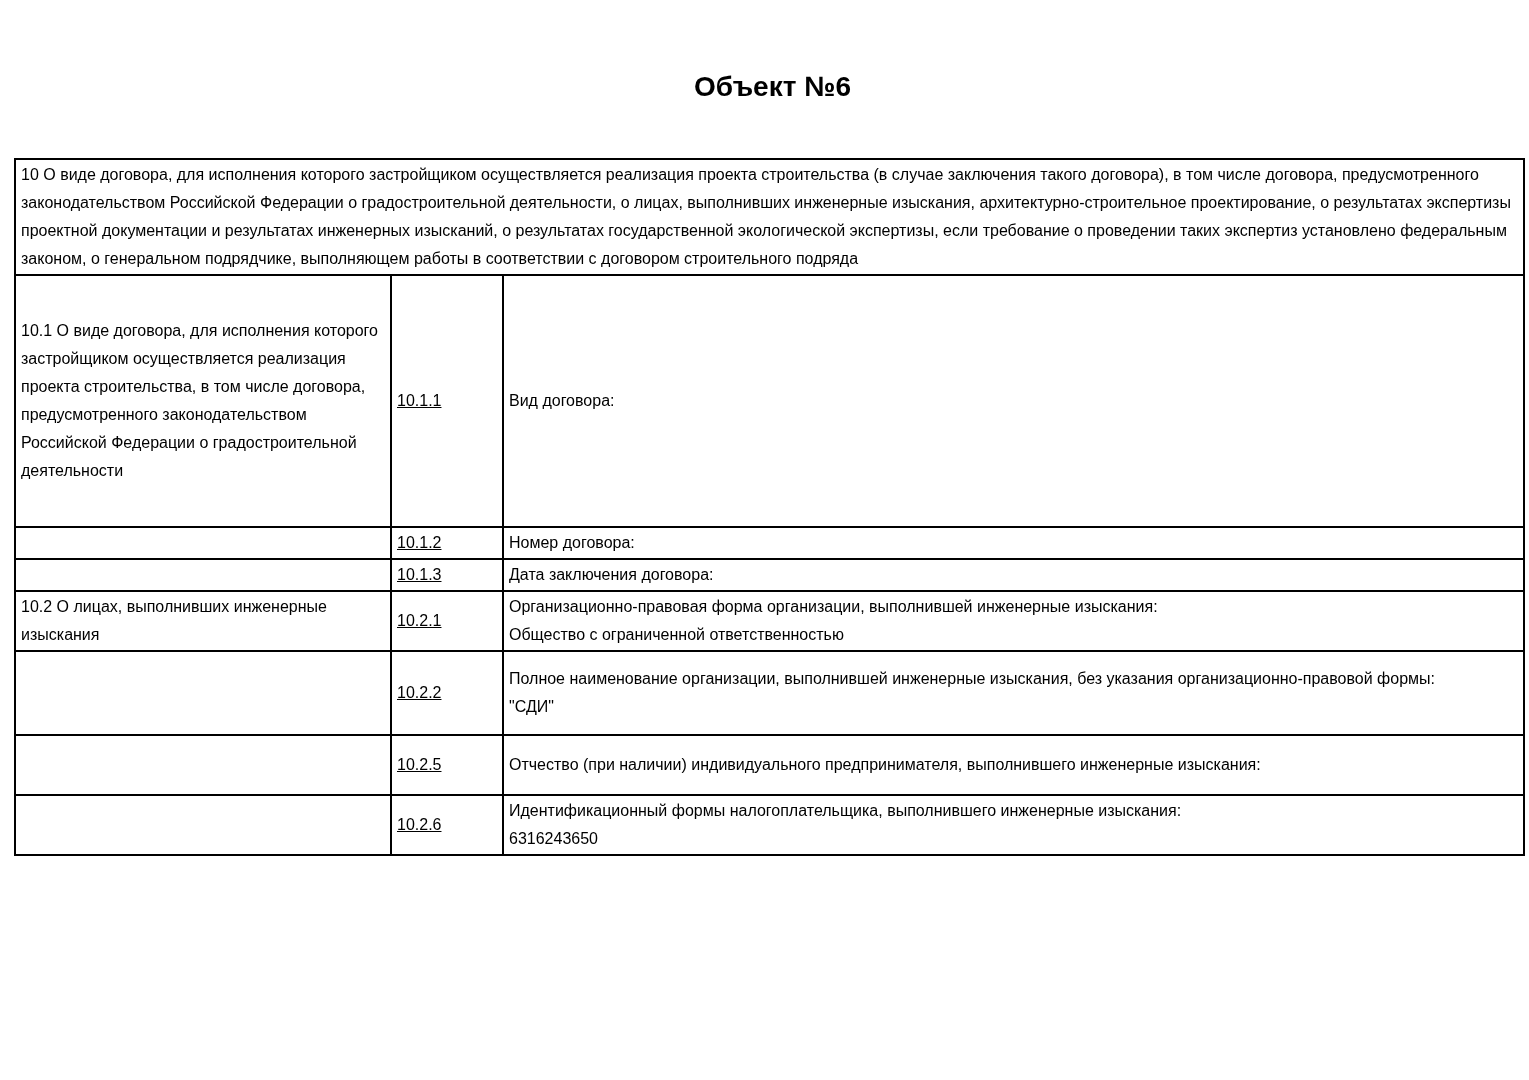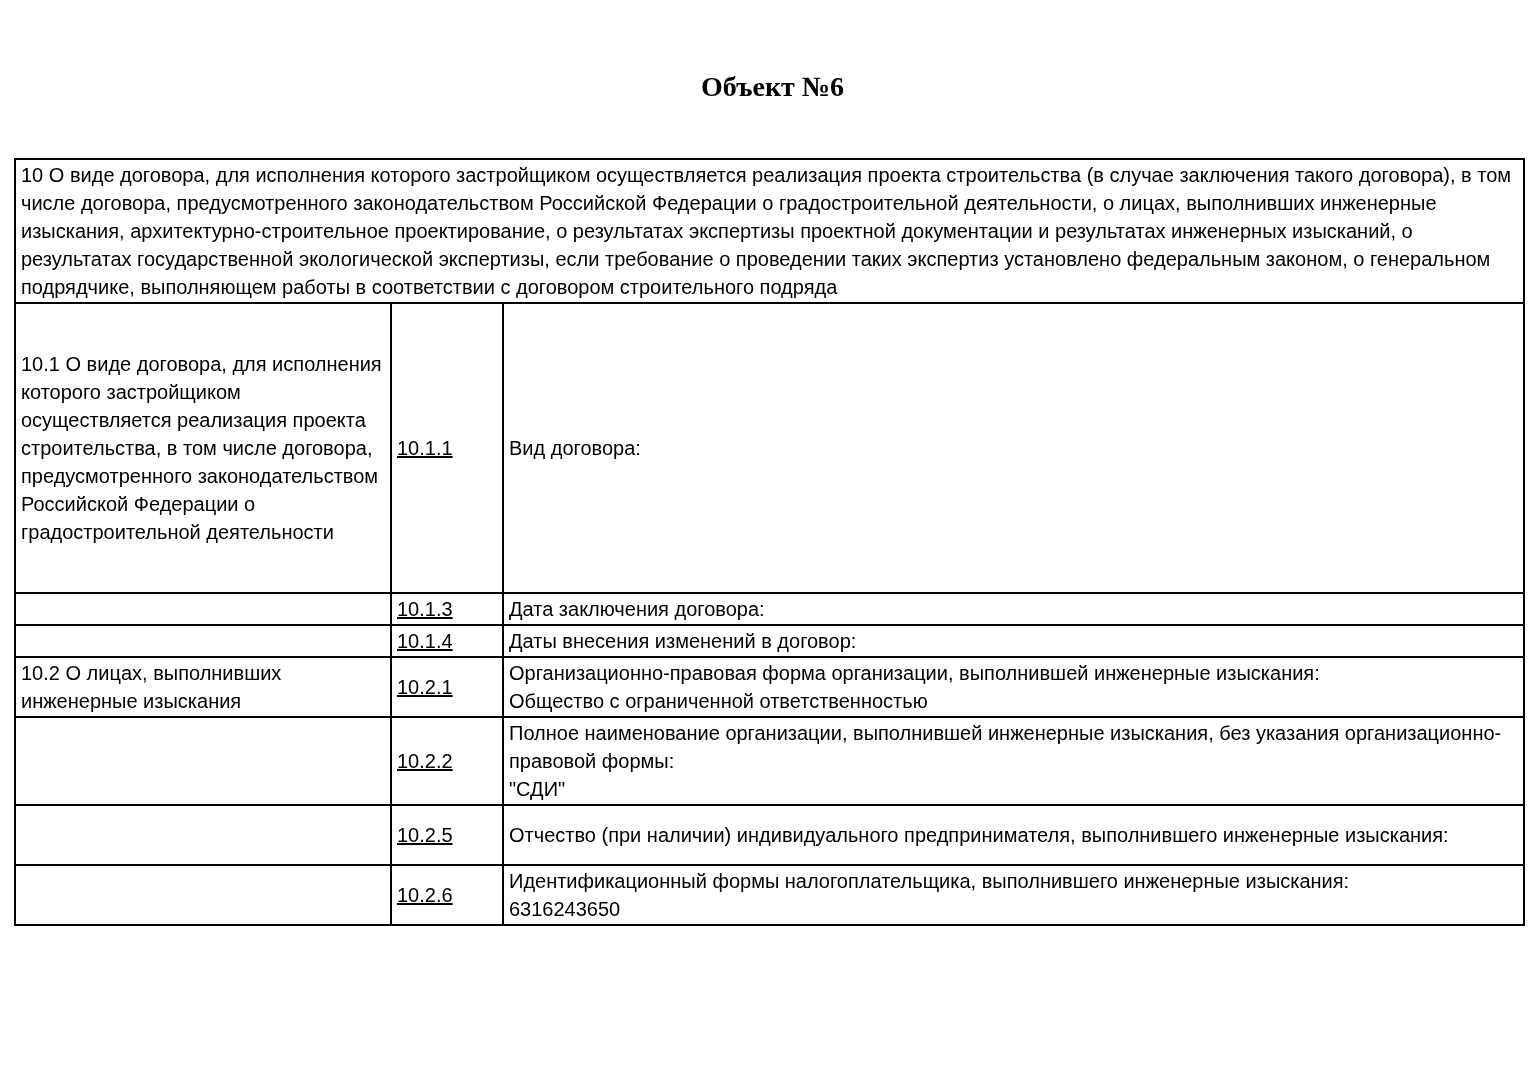--- a/index.html
+++ b/index.html
@@ -15,32 +15,32 @@
     background: #ffffff;
     overflow: hidden;
     box-sizing: border-box;
   }
   .doc-title {
     margin: 70px 0 0 16px;
     text-align: center;
     font-size: 28px;
     line-height: 33px;
     font-weight: bold;
-    font-family: Liberation Serif, serif;
+    font-family: Liberation Sans, sans-serif;
   }
   table.decl {
     margin: 55px 0 0 14px;
     width: 1509px;
     border-collapse: collapse;
     table-layout: fixed;
   }
   table.decl td {
     border: 2px solid #000000;
     padding: 1px 5px;
-    font-size: 20px;
+    font-size: 16px;
     line-height: 28px;
     vertical-align: middle;
     overflow: hidden;
     word-wrap: break-word;
   }
   td.head-cell {
     vertical-align: top;
     padding: 2px 5px;
   }
   td.desc-cell {
@@ -50,21 +50,21 @@
     vertical-align: middle;
     text-decoration: underline;
   }
   td.content-cell {
     vertical-align: middle;
     border-radius: 12px;
   }
   .value-text {
     font-weight: normal;
   }
-  tr.r-tall    { height: 290px; }
+  tr.r-tall    { height: 252px; }
   tr.r-short   { height: 31px; }
   tr.r-two     { height: 60px; }
   tr.r-three   { height: 84px; }
 </style>
 </head>
 <body>
 
 <div class="page">
 
   <div class="doc-title">Объект №6</div>
@@ -83,38 +83,38 @@
 
       <tr class="r-tall">
         <td class="desc-cell">10.1 О виде договора, для исполнения которого застройщиком осуществляется реализация проекта строительства, в том числе договора, предусмотренного законодательством Российской Федерации о градостроительной деятельности</td>
         <td class="num-cell">10.1.1</td>
         <td class="content-cell">
           <div>Вид договора:</div>
           <div class="value-text"></div>
         </td>
       </tr>
 
+      <tr class="r-short">
+        <td class="desc-cell"></td>
+        <td class="num-cell">10.1.2</td>
+        <td class="content-cell">
+          <div>Номер договора:</div>
+          <div class="value-text"></div>
+        </td>
+      </tr>
 
       <tr class="r-short">
         <td class="desc-cell"></td>
         <td class="num-cell">10.1.3</td>
         <td class="content-cell">
           <div>Дата заключения договора:</div>
           <div class="value-text"></div>
         </td>
       </tr>
 
-      <tr class="r-short">
-        <td class="desc-cell"></td>
-        <td class="num-cell">10.1.4</td>
-        <td class="content-cell">
-          <div>Даты внесения изменений в договор:</div>
-          <div class="value-text"></div>
-        </td>
-      </tr>
 
       <tr class="r-two">
         <td class="desc-cell">10.2 О лицах, выполнивших инженерные изыскания</td>
         <td class="num-cell">10.2.1</td>
         <td class="content-cell">
           <div>Организационно-правовая форма организации, выполнившей инженерные изыскания:</div>
           <div class="value-text">Общество с ограниченной ответственностью</div>
         </td>
       </tr>
 

